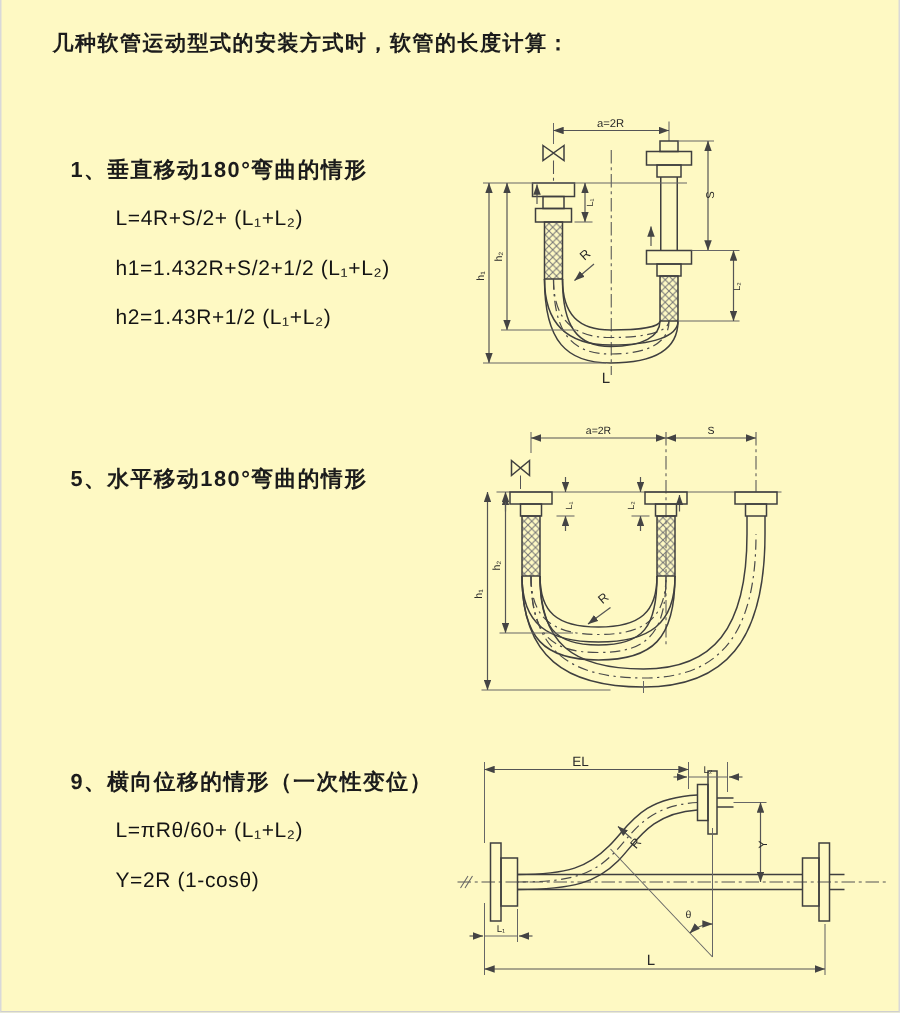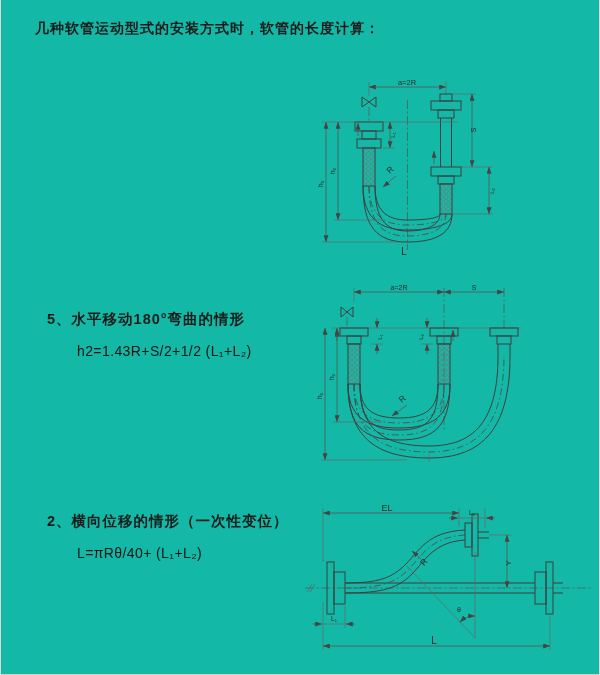--- a/index.html
+++ b/index.html
@@ -1,17 +1,17 @@
 <!DOCTYPE html>
 <html><head>
 <meta charset="utf-8">
 <style>
   html,body{margin:0;padding:0;background:#e8e8e8;}
   #page{
-    position:relative;width:600px;height:675px;background:#14b8a6;
+    position:relative;width:600px;height:675px;background:#fef9c3;
     font-family:"Liberation Sans","DejaVu Sans",sans-serif;color:#1c1c1c;
     border-left:1px solid #d9d9d9;border-right:1px solid #d9d9d9;border-bottom:1px solid #cfcfcf;
     box-sizing:border-box;overflow:hidden;
   }
   .title{position:absolute;left:34px;top:20px;font-size:14px;font-weight:700;letter-spacing:1px;}
   .section{position:absolute;}
   .sec-heading{font-size:14.5px;font-weight:700;letter-spacing:1px;margin:0 0 14px 0;}
   .formula{font-size:14px;font-weight:500;letter-spacing:.4px;margin:0 0 17px 30px;color:#141414;}
   svg{position:absolute;overflow:visible;}
   svg text{fill:#2a2a2a;font-family:"Liberation Sans","DejaVu Sans",sans-serif;}
@@ -21,29 +21,35 @@
   .cline{stroke:#555;stroke-width:.7;fill:none;stroke-dasharray:9 2.5 2 2.5;}
   .hdash{stroke:#4a4a4a;stroke-width:.8;fill:none;stroke-dasharray:7 3 1.5 3;}
 </style>
 </head>
 <body>
 
 <div id="page">
 
   <div class="title">几种软管运动型式的安装方式时，软管的长度计算：</div>
 
+  <div class="section" style="left:46px;top:104px;">
+    <p class="sec-heading">1、垂直移动180°弯曲的情形</p>
+    <p class="formula">L=4R+S/2+ (L₁+L₂)</p>
+    <p class="formula">h1=1.432R+S/2+1/2 (L₁+L₂)</p>
+    <p class="formula">h2=1.43R+1/2 (L₁+L₂)</p>
+  </div>
 
   <div class="section" style="left:46px;top:310px;">
     <p class="sec-heading">5、水平移动180°弯曲的情形</p>
-    <p class="formula">h2=1.43R+S/2+1/2 (L₁+L₂)</p>
   </div>
 
   <div class="section" style="left:46px;top:512px;">
-    <p class="sec-heading">2、横向位移的情形（一次性变位）</p>
-    <p class="formula">L=πRθ/40+ (L₁+L₂)</p>
+    <p class="sec-heading">9、横向位移的情形（一次性变位）</p>
+    <p class="formula">L=πRθ/60+ (L₁+L₂)</p>
+    <p class="formula">Y=2R (1-cosθ)</p>
   </div>
 
   <svg width="215" height="184" viewBox="0 0 215 184" style="left:305px;top:74px;">
     <defs>
       <marker id="ar1" markerWidth="7" markerHeight="5" refX="6.8" refY="2.5" orient="auto-start-reverse" markerUnits="userSpaceOnUse">
         <path d="M0,0L7,2.5L0,5z" fill="#444"></path>
       </marker>
       <pattern id="ht1" width="5" height="5" patternUnits="userSpaceOnUse">
         <path d="M0,0L5,5M5,0L0,5" stroke="#777" stroke-width=".7"></path>
       </pattern>

